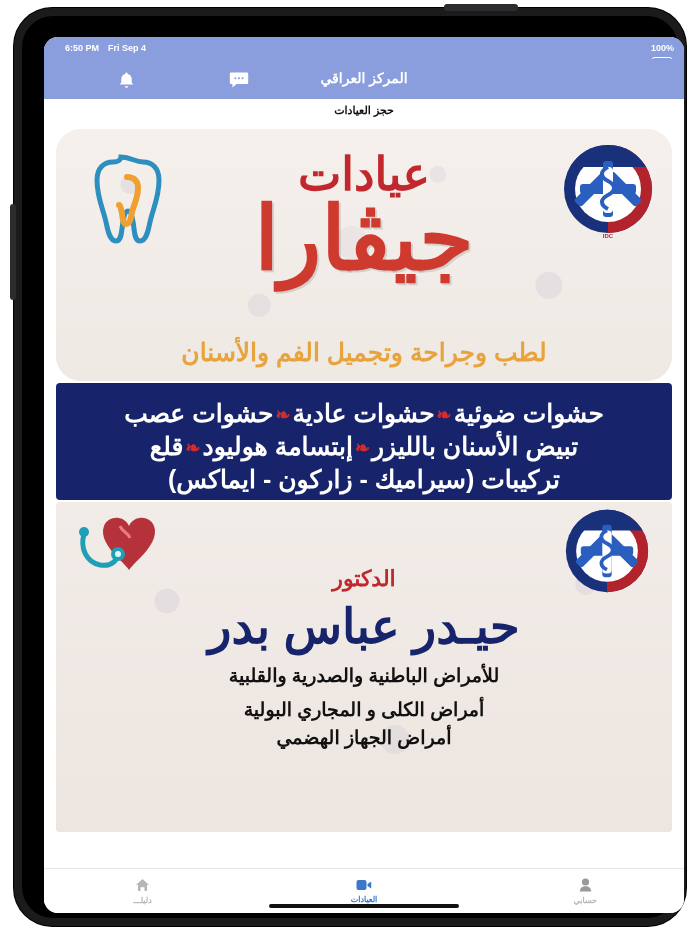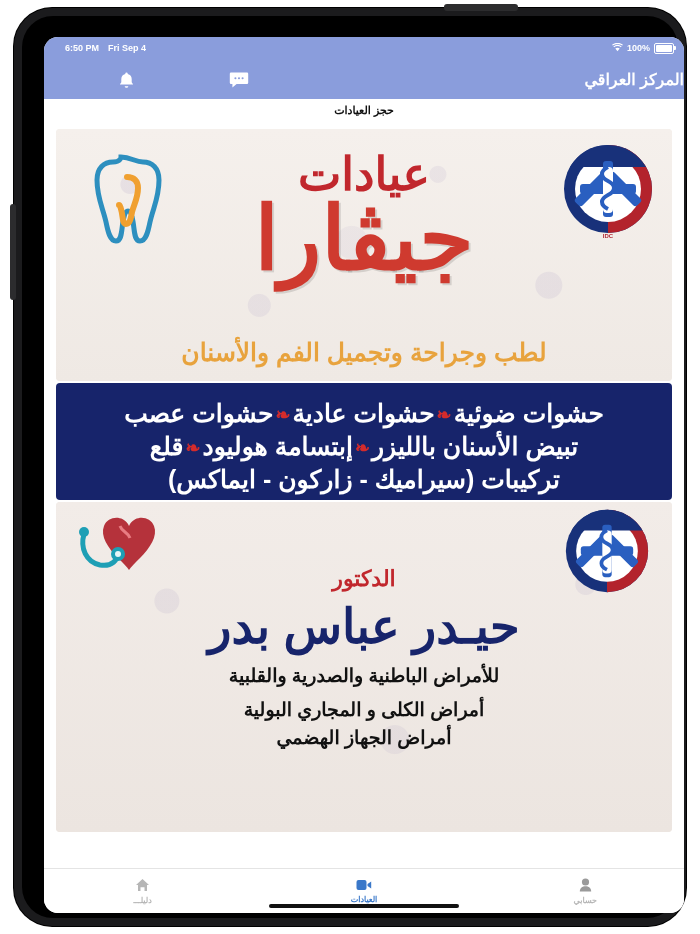--- a/index.html
+++ b/index.html
@@ -71,21 +71,21 @@
     color: #ffffff;
     font-size: 9px;
     display: flex;
     align-items: center;
     padding: 0 10px;
     box-sizing: border-box;
     direction: ltr;
   }
   #status-left { display: flex; align-items: center; gap: 9px; font-weight: bold; margin-left: 11px; }
   #status-spacer { flex: 1; }
-  #status-right { display: flex; align-items: center; gap: 4px; font-weight: bold; }
+  #status-right { display: flex; align-items: center; gap: 4px; font-weight: bold; flex-direction: column; }
   .batt-shell {
     width: 18px; height: 9px;
     border: 1px solid #ffffff;
     border-radius: 2px;
     position: relative;
     display: inline-block;
   }
   .batt-shell::after {
     content: "";
     position: absolute;
@@ -103,22 +103,22 @@
     height: 40px;
     background: #8a9ddc;
     display: flex;
     align-items: center;
     position: relative;
     color: #ffffff;
   }
   #app-title {
     position: absolute;
     left: 0; right: 0;
-    text-align: right;
-    font-size: 16px;
+    text-align: center;
+    font-size: 14px;
     font-weight: bold;
     top: 11px;
     letter-spacing: .2px;
   }
   #chat-icon-btn {
     position: absolute;
     left: 182px;
     top: 8px;
     width: 26px; height: 26px;
     display: flex; align-items: center; justify-content: center;
@@ -161,20 +161,21 @@
     overflow: hidden;
     position: relative;
     margin-bottom: 2px;
   }
 
   
   #card-dental {
     height: 252px;
     background: #f3eeea;
     position: relative;
+    border-radius: 25px;
   }
   #dental-bg-texture {
     position: absolute; inset: 0;
     background:
       radial-gradient(circle at 12% 22%, rgba(200,190,210,.30) 0 9px, transparent 10px),
       radial-gradient(circle at 33% 70%, rgba(200,190,210,.26) 0 11px, transparent 12px),
       radial-gradient(circle at 62% 18%, rgba(200,190,210,.24) 0 8px, transparent 9px),
       radial-gradient(circle at 80% 62%, rgba(200,190,210,.28) 0 13px, transparent 14px),
       radial-gradient(circle at 48% 45%, rgba(200,190,210,.18) 0 16px, transparent 17px),
       linear-gradient(#f5f0ec, #efe9e4);

